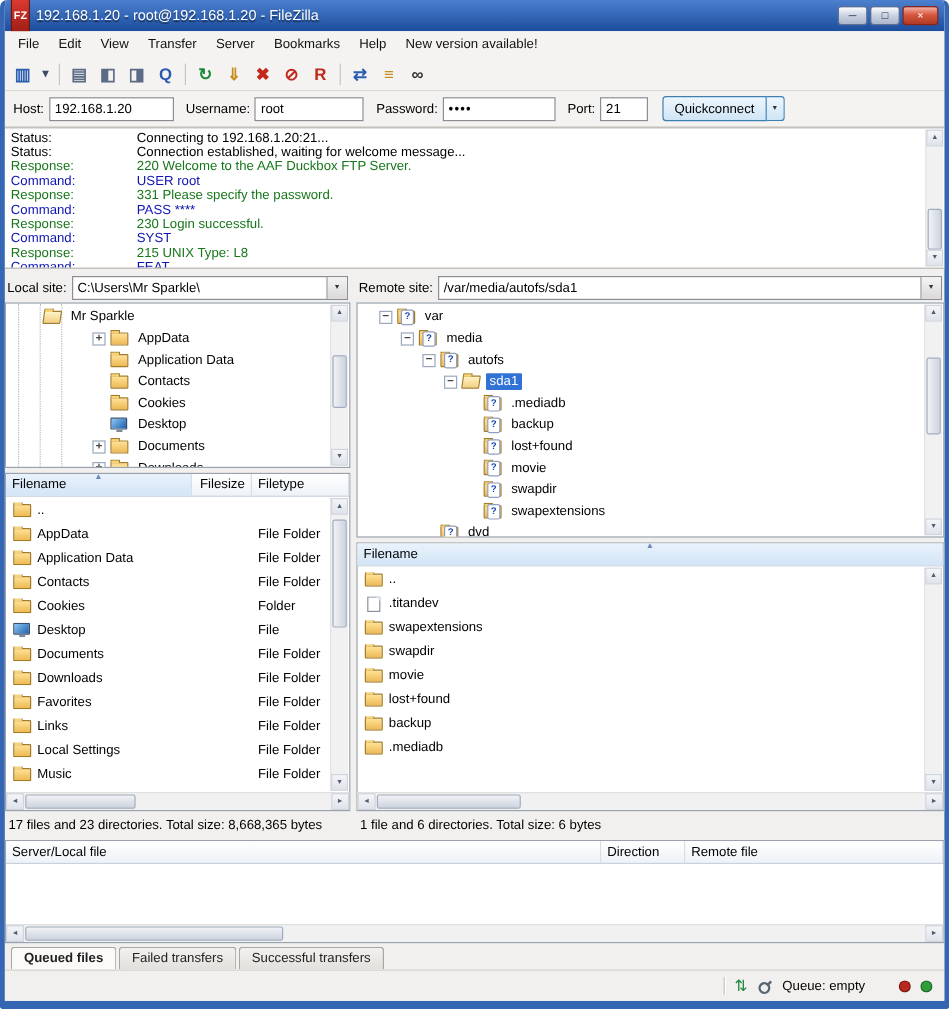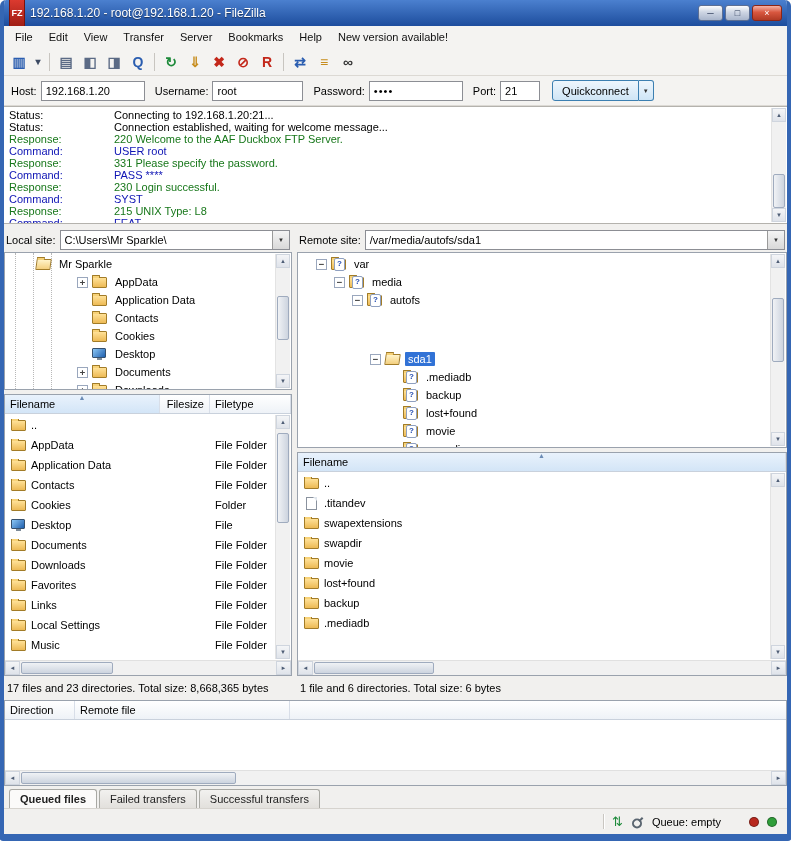--- a/index.html
+++ b/index.html
@@ -504,21 +504,21 @@
               <span class="folder-q-icon"></span>
               <span class="tree-label">media</span>
             </div>
 
             <div class="tree-row" style="padding-left: 54px;">
               <span class="exp exp-minus"></span>
               <span class="folder-q-icon"></span>
               <span class="tree-label">autofs</span>
             </div>
 
-            <div class="tree-row" style="padding-left: 72px; margin-top: 41px;">
+            <div class="tree-row" style="padding-left: 72px;">
               <span class="exp exp-minus"></span>
               <span class="folder-open-icon"></span>
               <span class="tree-label tl-selected">sda1</span>
             </div>
 
             <div class="tree-row" style="padding-left: 90px;">
               <span class="exp exp-none"></span>
               <span class="folder-q-icon"></span>
               <span class="tree-label">.mediadb</span>
             </div>
@@ -648,20 +648,23 @@
         </div>
       </div>
       <div class="pstatus">1 file and 6 directories. Total size: 6 bytes</div>
     </div>
 
   </div>
 
   <div class="queue">
     <div class="panelbox queue-panel">
       <div class="lheader">
+        <span class="hcell qc1">
+            <span>Server/Local file</span>
+          </span>
         <span class="hcell qc2">
             <span>Direction</span>
           </span>
         <span class="hcell qc3">
             <span>Remote file</span>
           </span>
       </div>
       <div class="qbody"></div>
       <div class="hscroll">
         <span class="sb-btn sb-btn-h">◄</span>

